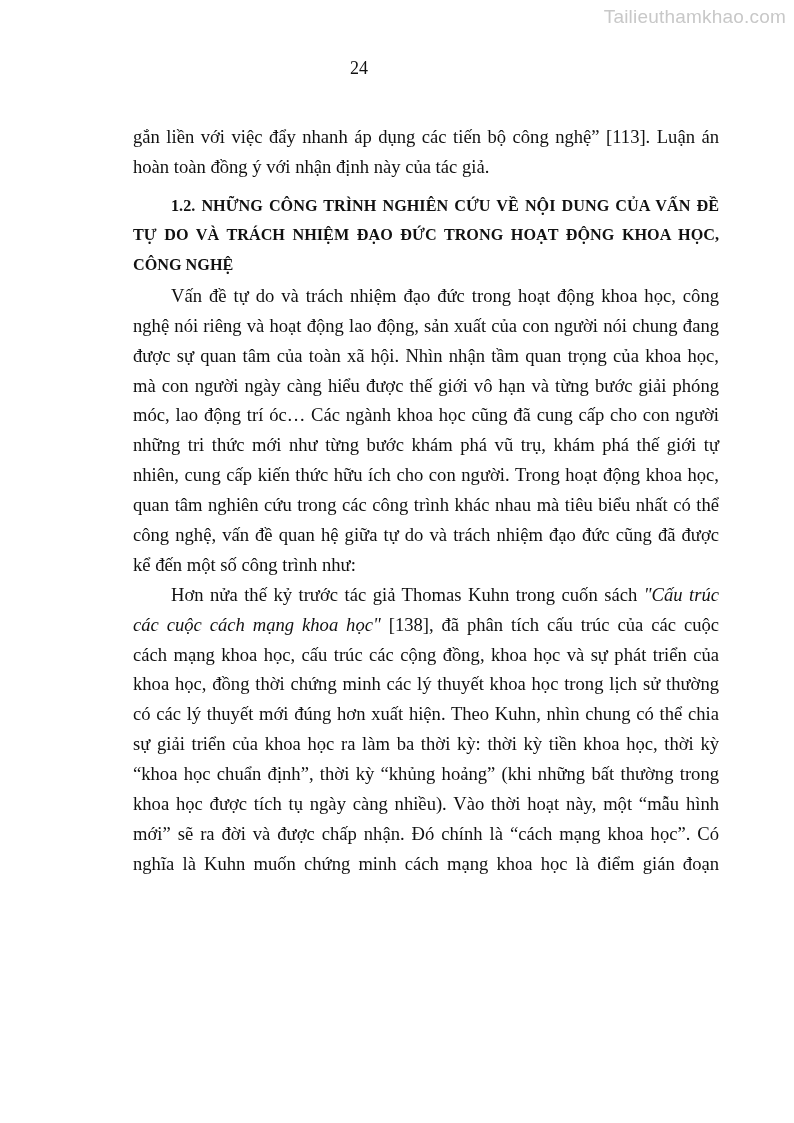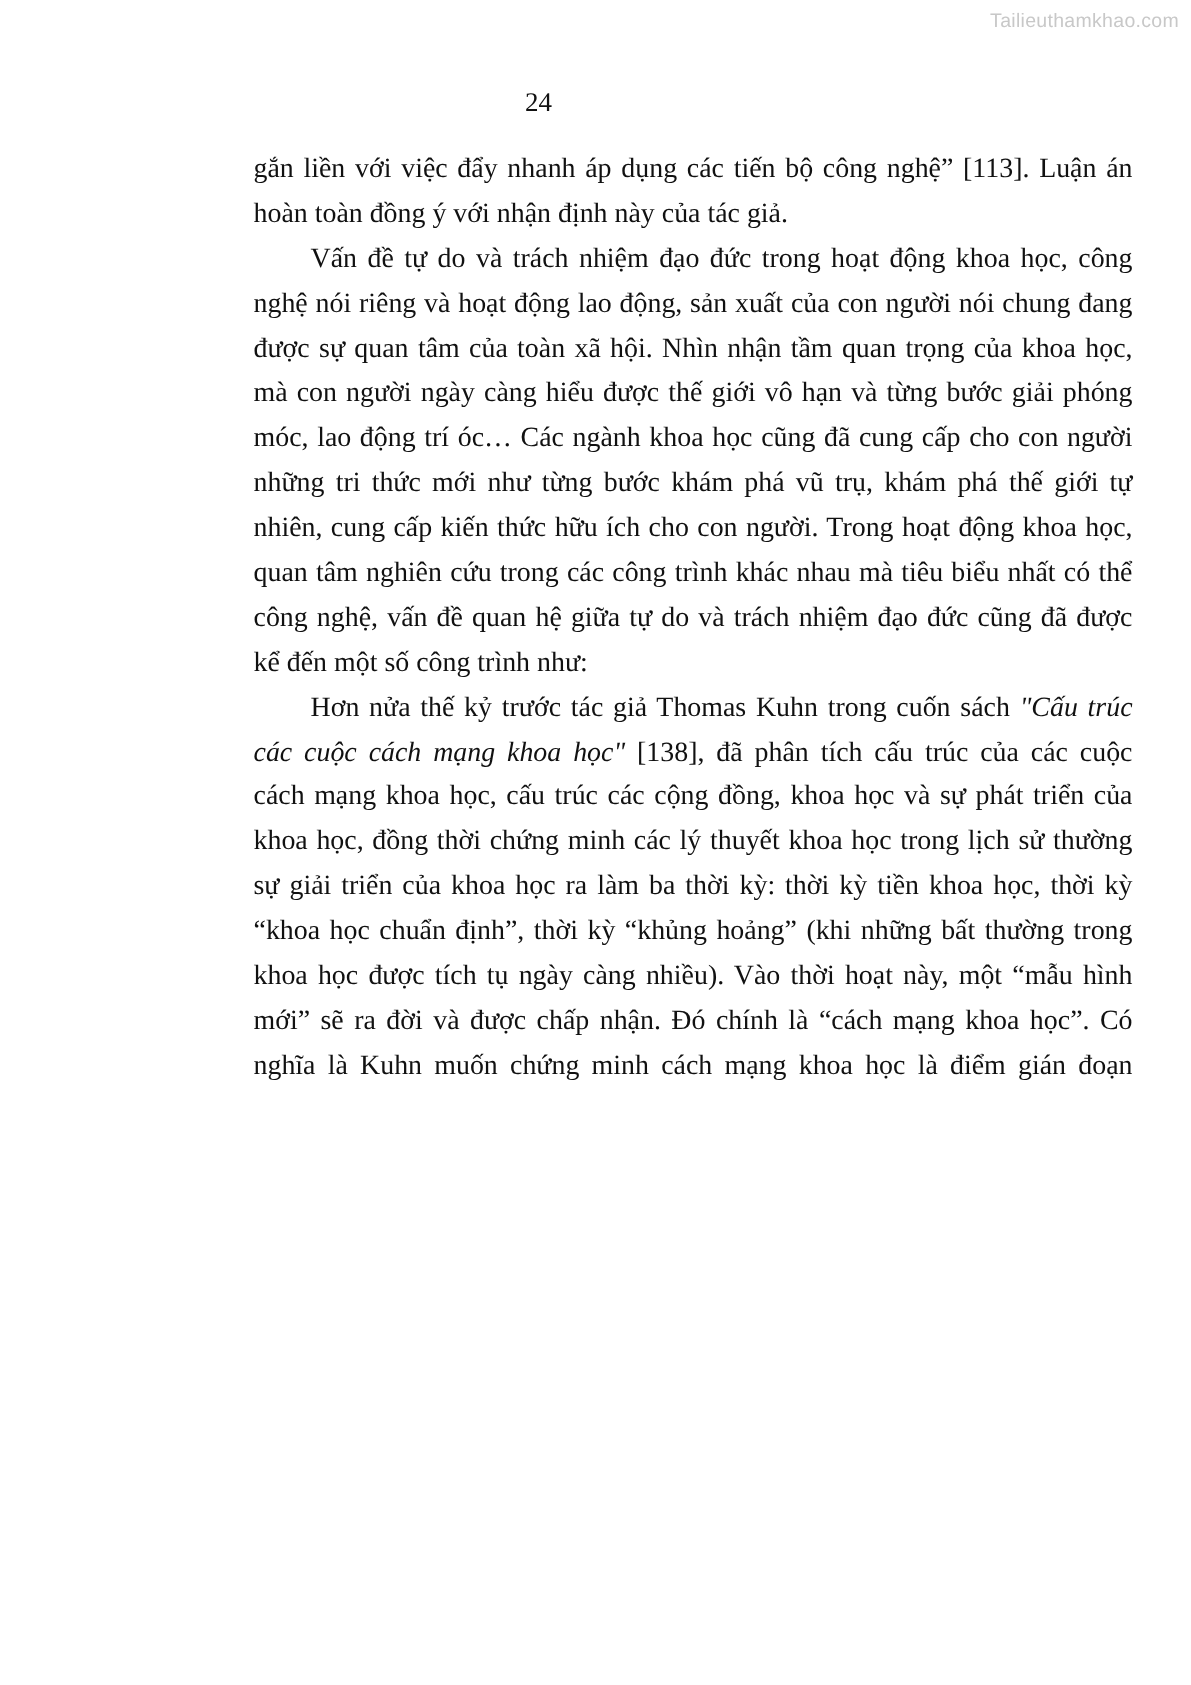--- a/index.html
+++ b/index.html
@@ -1,19 +1,19 @@
 <!DOCTYPE html>
 <html><head>
   <meta charset="utf-8">
   <style>
     html, body { margin: 0; padding: 0; background: #ffffff; }
     body { width: 794px; height: 1123px; position: relative; overflow: hidden; font-family: "Liberation Serif", serif; color: #111111; }
-    .watermark { position: absolute; top: 6px; right: 8px; font-family: "Liberation Sans", sans-serif; font-size: 13px; color: #c8c8c8; letter-spacing: 0.2px; }
+    .watermark { position: absolute; top: 6px; right: 8px; font-family: "Liberation Sans", sans-serif; font-size: 19px; color: #c8c8c8; letter-spacing: 0.2px; }
     .page-number { position: absolute; top: 58px; left: 0; width: 718px; text-align: center; font-size: 18px; }
-    .content { position: absolute; left: 133px; top: 98px; width: 586px; font-size: 18.6px; margin-left: 36px; }
+    .content { position: absolute; left: 133px; top: 122px; width: 586px; font-size: 18.6px; }
     .line { height: 29.9px; line-height: 29.9px; white-space: nowrap; text-align: justify; text-align-last: justify; }
     .line.last { text-align-last: left; }
     .indent { padding-left: 38px; }
     .heading { font-weight: bold; font-size: 16.2px; }
     .heading .line { height: 29.7px; line-height: 29.7px; }
     .gap-top { margin-top: 10px; }
     em { font-style: italic; }
   </style>
 </head>
 <body>
@@ -22,39 +22,45 @@
 
 <div class="page-number">24</div>
 
 <div class="content">
 
   <div>
     <div class="line">gắn liền với việc đẩy nhanh áp dụng các tiến bộ công nghệ” [113]. Luận án</div>
     <div class="line last">hoàn toàn đồng ý với nhận định này của tác giả.</div>
   </div>
 
+  <div class="heading gap-top">
+    <div class="line indent">1.2. NHỮNG CÔNG TRÌNH NGHIÊN CỨU VỀ NỘI DUNG CỦA VẤN ĐỀ</div>
+    <div class="line">TỰ DO VÀ TRÁCH NHIỆM ĐẠO ĐỨC TRONG HOẠT ĐỘNG KHOA HỌC,</div>
+    <div class="line last">CÔNG NGHỆ</div>
+  </div>
 
   <div>
     <div class="line indent">Vấn đề tự do và trách nhiệm đạo đức trong hoạt động khoa học, công</div>
     <div class="line">nghệ nói riêng và hoạt động lao động, sản xuất của con người nói chung đang</div>
     <div class="line">được sự quan tâm của toàn xã hội. Nhìn nhận tầm quan trọng của khoa học,</div>
     <div class="line">mà con người ngày càng hiểu được thế giới vô hạn và từng bước giải phóng</div>
     <div class="line">móc, lao động trí óc… Các ngành khoa học cũng đã cung cấp cho con người</div>
     <div class="line">những tri thức mới như từng bước khám phá vũ trụ, khám phá thế giới tự</div>
     <div class="line">nhiên, cung cấp kiến thức hữu ích cho con người. Trong hoạt động khoa học,</div>
     <div class="line">quan tâm nghiên cứu trong các công trình khác nhau mà tiêu biểu nhất có thể</div>
     <div class="line">công nghệ, vấn đề quan hệ giữa tự do và trách nhiệm đạo đức cũng đã được</div>
     <div class="line last">kể đến một số công trình như:</div>
   </div>
 
   <div>
     <div class="line indent"><span>Hơn nửa thế kỷ trước tác giả Thomas Kuhn trong cuốn sách </span><em>"Cấu trúc</em></div>
     <div class="line"><em>các cuộc cách mạng khoa học"</em><span> [138], đã phân tích cấu trúc của các cuộc</span></div>
     <div class="line">cách mạng khoa học, cấu trúc các cộng đồng, khoa học và sự phát triển của</div>
     <div class="line">khoa học, đồng thời chứng minh các lý thuyết khoa học trong lịch sử thường</div>
+    <div class="line">có các lý thuyết mới đúng hơn xuất hiện. Theo Kuhn, nhìn chung có thể chia</div>
     <div class="line">sự giải triển của khoa học ra làm ba thời kỳ: thời kỳ tiền khoa học, thời kỳ</div>
     <div class="line">“khoa học chuẩn định”, thời kỳ “khủng hoảng” (khi những bất thường trong</div>
     <div class="line">khoa học được tích tụ ngày càng nhiều). Vào thời hoạt này, một “mẫu hình</div>
     <div class="line">mới” sẽ ra đời và được chấp nhận. Đó chính là “cách mạng khoa học”. Có</div>
     <div class="line">nghĩa là Kuhn muốn chứng minh cách mạng khoa học là điểm gián đoạn</div>
   </div>
 
 </div>
 
 </body></html>

